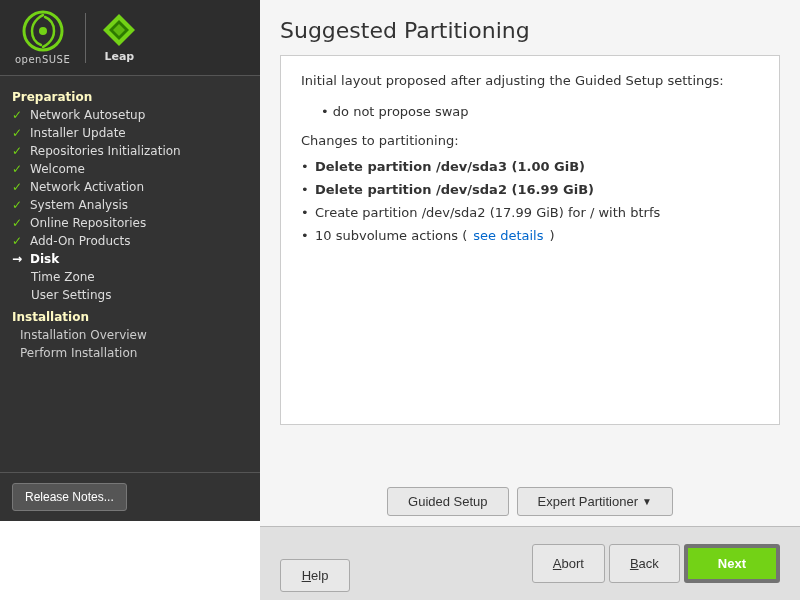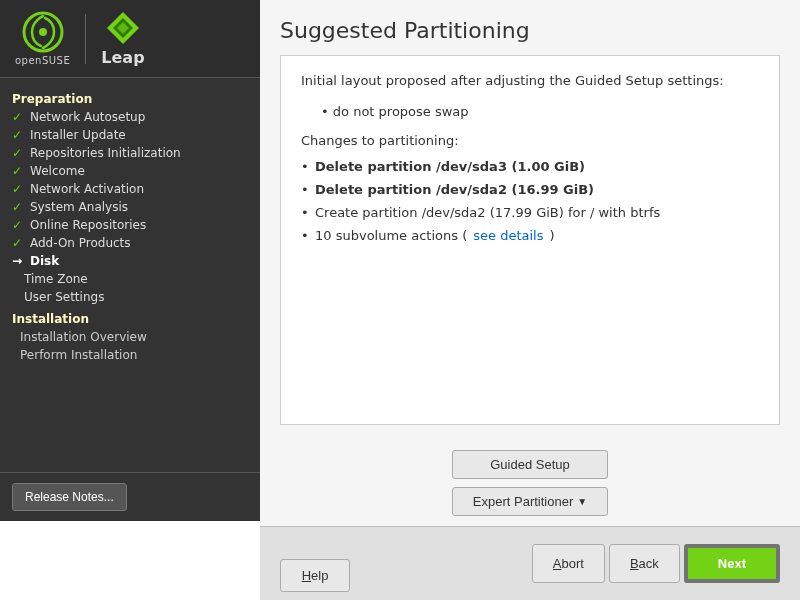--- a/index.html
+++ b/index.html
@@ -67,21 +67,21 @@
       align-items: center;
       gap: 2px;
     }
 
     .leap-diamond {
       width: 36px;
       height: 36px;
     }
 
     .leap-text {
-      font-size: 16px;
+      font-size: 11px;
       color: #ddd;
       font-weight: bold;
     }
 
     #nav-area {
       flex: 1;
       padding: 8px 0;
       overflow-y: auto;
     }
 
@@ -105,21 +105,22 @@
     .nav-item.active-arrow {
       color: #fff;
       font-weight: bold;
     }
 
     .nav-item.active-arrow .arrow-icon {
       color: #fff;
     }
 
     .nav-item.sub {
-      padding-left: 24px;
+      padding-left: 16px;
+      margin-left: 15px;
     }
 
     .check-icon {
       color: #73d216;
       font-size: 12px;
       min-width: 14px;
     }
 
     .arrow-icon {
       color: #fff;
@@ -224,21 +225,20 @@
       display: flex;
       flex-direction: column;
       gap: 6px;
       align-items: center;
     }
 
     .top-buttons {
       display: flex;
       gap: 8px;
       justify-content: center;
-      flex-direction: column;
     }
 
     .guided-btn, .expert-btn {
       background: #e8e8e8;
       border: 1px solid #aaa;
       padding: 6px 20px;
       font-size: 13px;
       cursor: pointer;
       border-radius: 3px;
       color: #333;

